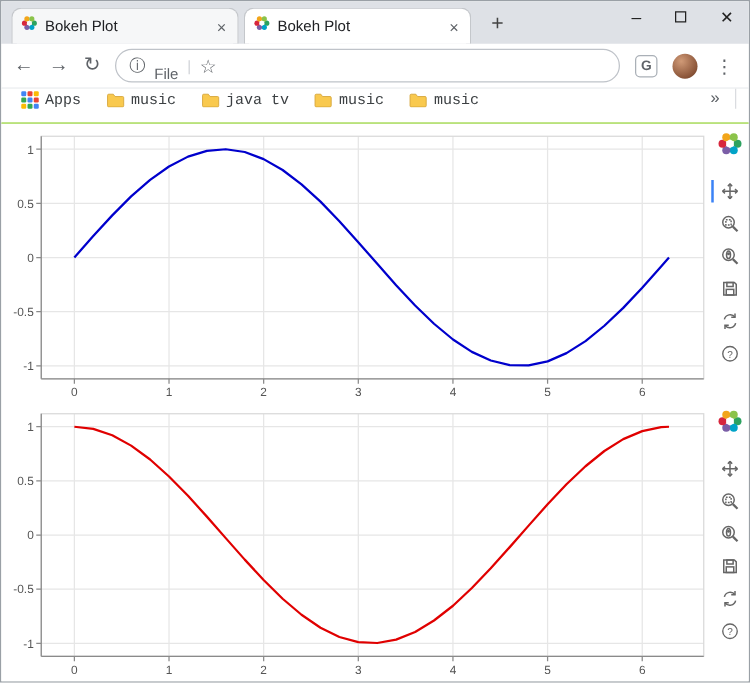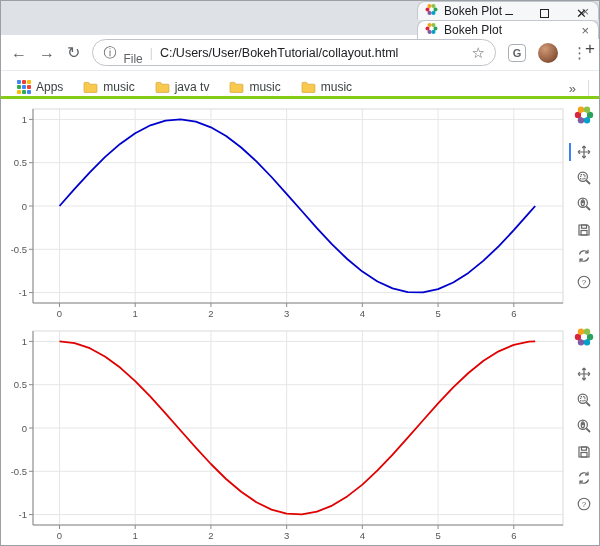--- a/index.html
+++ b/index.html
@@ -1,20 +1,20 @@
 <!DOCTYPE html>
 <html><head>
 <meta charset="utf-8">
 <style>
   * { box-sizing: border-box; }
   body { margin:0; font-family:"Liberation Sans", sans-serif; background:#e8e8e8; }
   .browser { width:600px; height:546px; background:#fff; border:1px solid #9aa0a6; overflow:hidden; position:relative; }
 
   
-  .tabstrip { height:34px; background:#dee1e6; display:flex; align-items:flex-end; padding-left:8px; position:relative;flex-direction:column; }
+  .tabstrip { height:34px; background:#dee1e6; display:flex; align-items:flex-end; padding-left:8px; position:relative; }
   .tab { width:182px; height:29px; border:1px solid #c4c7cb; border-bottom:none; border-radius:8px 8px 0 0; display:flex; align-items:center; gap:6px; padding:0 7px; background:#f6f7f8; cursor:pointer; }
   .tab.active { background:#fff; }
   .tab + .tab { margin-left:4px; }
   .tab-title { font-size:12px; color:#202124; flex:1; white-space:nowrap; overflow:hidden; }
   .tab-close { font-size:13px; color:#5f6368; padding:0 2px; }
   .newtab { font-size:17px; color:#444; margin:0 0 6px 12px; align-self:flex-end; padding:0 4px; cursor:pointer; }
   .win-controls { position:absolute; right:12px; top:0; height:24px; display:flex; align-items:center; gap:27px; }
   .win-controls .minim { font-size:14px; color:#222; line-height:10px; }
   .win-controls .maxim { width:9px; height:9px; border:1px solid #222; display:inline-block; }
   .win-controls .closew { font-size:13px; color:#222; }
@@ -26,21 +26,21 @@
   .omni-info { font-size:13px; color:#5f6368; }
   .omni-scheme { font-size:12px; color:#5f6368;margin-top:12px; }
   .omni-sep { color:#d0d3d8; font-size:12px; }
   .omni-url { flex:1; font-size:12.5px; color:#202124; white-space:nowrap; overflow:hidden; }
   .omni-star { font-size:15px; color:#5f6368; }
   .ext-badge { width:18px; height:18px; border:1.5px solid #aab0b7; border-radius:4px; font-size:11px; font-weight:bold; color:#5f6368; display:flex; align-items:center; justify-content:center; cursor:pointer; }
   .avatar { width:20px; height:20px; border-radius:50%; background:radial-gradient(circle at 35% 30%, #d09a77, #8a5438 70%, #5d3722); cursor:pointer; }
   .kebab { font-size:15px; color:#5f6368; cursor:pointer; padding:0 2px; }
 
   
-  .bookmarks { height:28px; background:#fff; border-bottom:3px solid #84cc16; display:flex; align-items:flex-end; padding:0 10px; gap:8px; }
+  .bookmarks { height:28px; background:#fff; border-bottom:1px solid #84cc16; display:flex; align-items:flex-start; padding:0 10px; gap:8px;font-family:Liberation Mono, monospace; }
   .bm-item { display:flex; align-items:center; gap:5px; cursor:pointer; padding:2px 6px; border-radius:4px; }
   .bm-label { font-size:12px; color:#3c4043; white-space:nowrap; }
   .apps-grid { display:grid; grid-template-columns:repeat(3,4px); grid-template-rows:repeat(3,4px); gap:1px; }
   .apps-grid i { width:4px; height:4px; border-radius:1px; }
   .bm-overflow { margin-left:auto; font-size:13px; color:#5f6368; cursor:pointer; padding:0 4px; }
   .bm-divider { width:1px; height:16px; background:#dadce0; }
 
   
   .content { background:#fff; padding:3px 0 0 4px; }
   .plot-row { display:flex; align-items:flex-start; height:222px; }
@@ -95,21 +95,20 @@
   </div>
 
   <div class="navbar">
     <span class="nav-icon">←</span>
     <span class="nav-icon">→</span>
     <span class="nav-icon">↻</span>
     <div class="omnibox">
       <span class="omni-info">ⓘ</span>
       <span class="omni-scheme">File</span>
       <span class="omni-sep">|</span>
-      <span class="omni-url">C:/Users/User/BokehTutorial/collayout.html</span>
       <span class="omni-star">☆</span>
     </div>
     <span class="ext-badge">G</span>
     <span class="avatar"></span>
     <span class="kebab">⋮</span>
   </div>
 
   <div class="bookmarks">
     <div class="bm-item">
       <span class="apps-grid">

